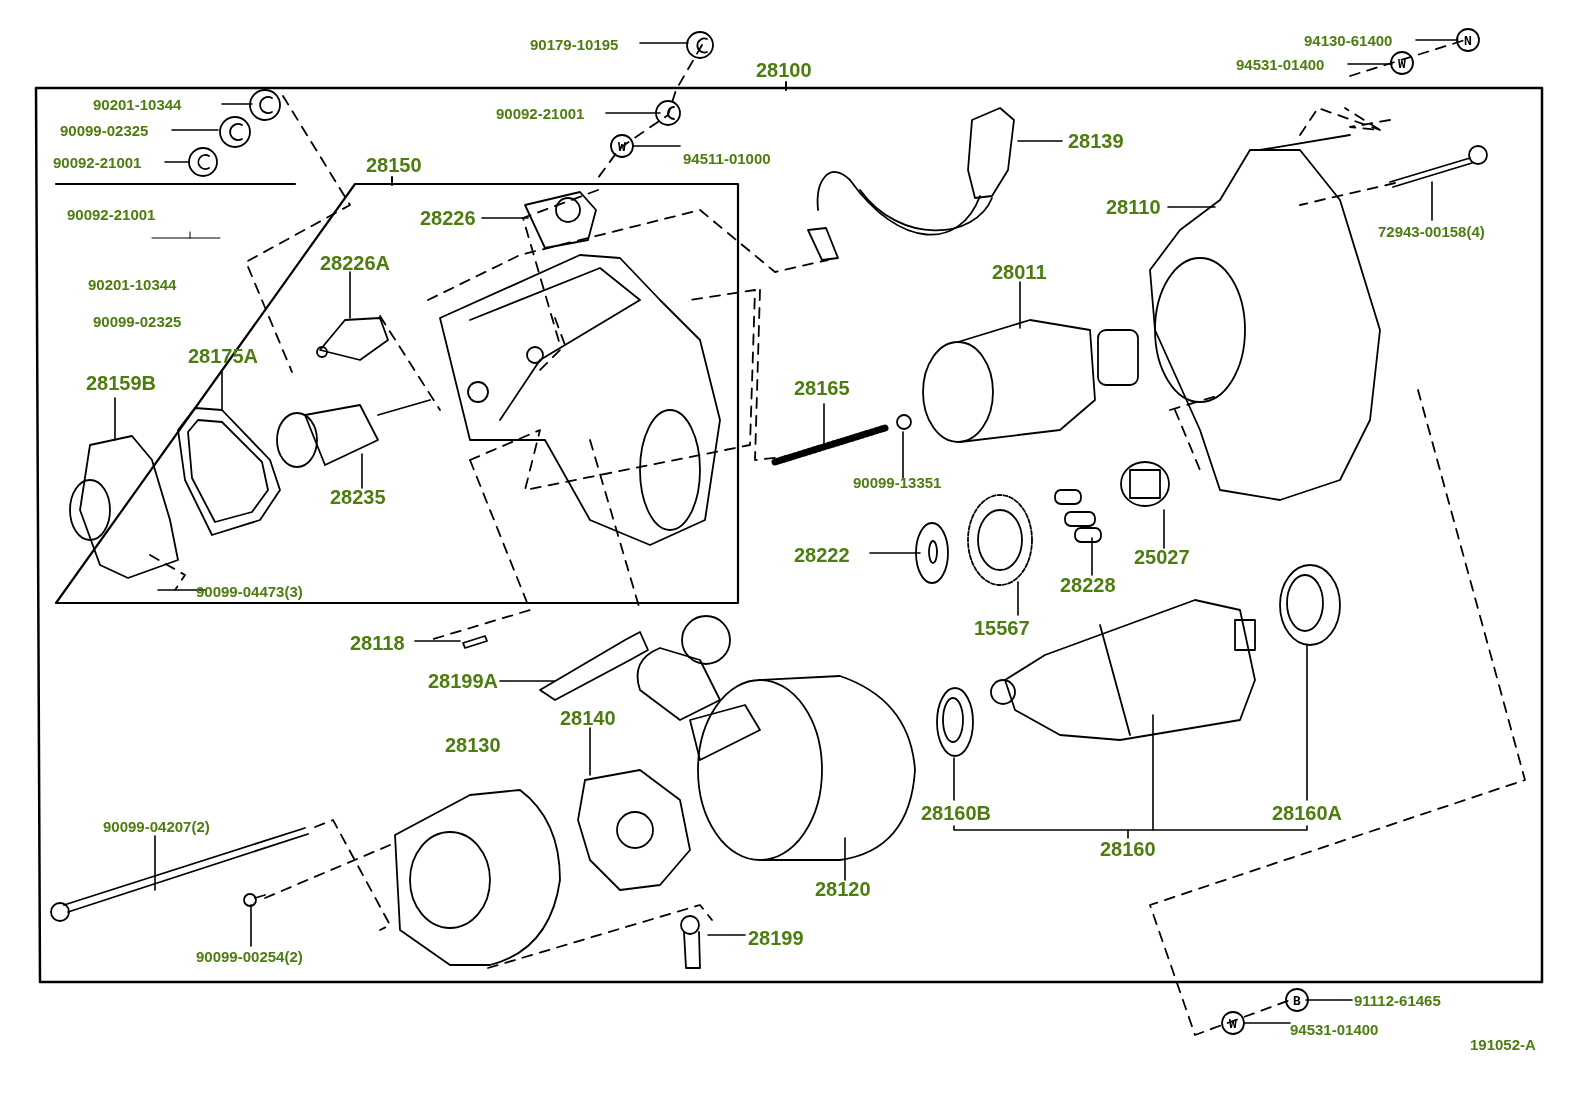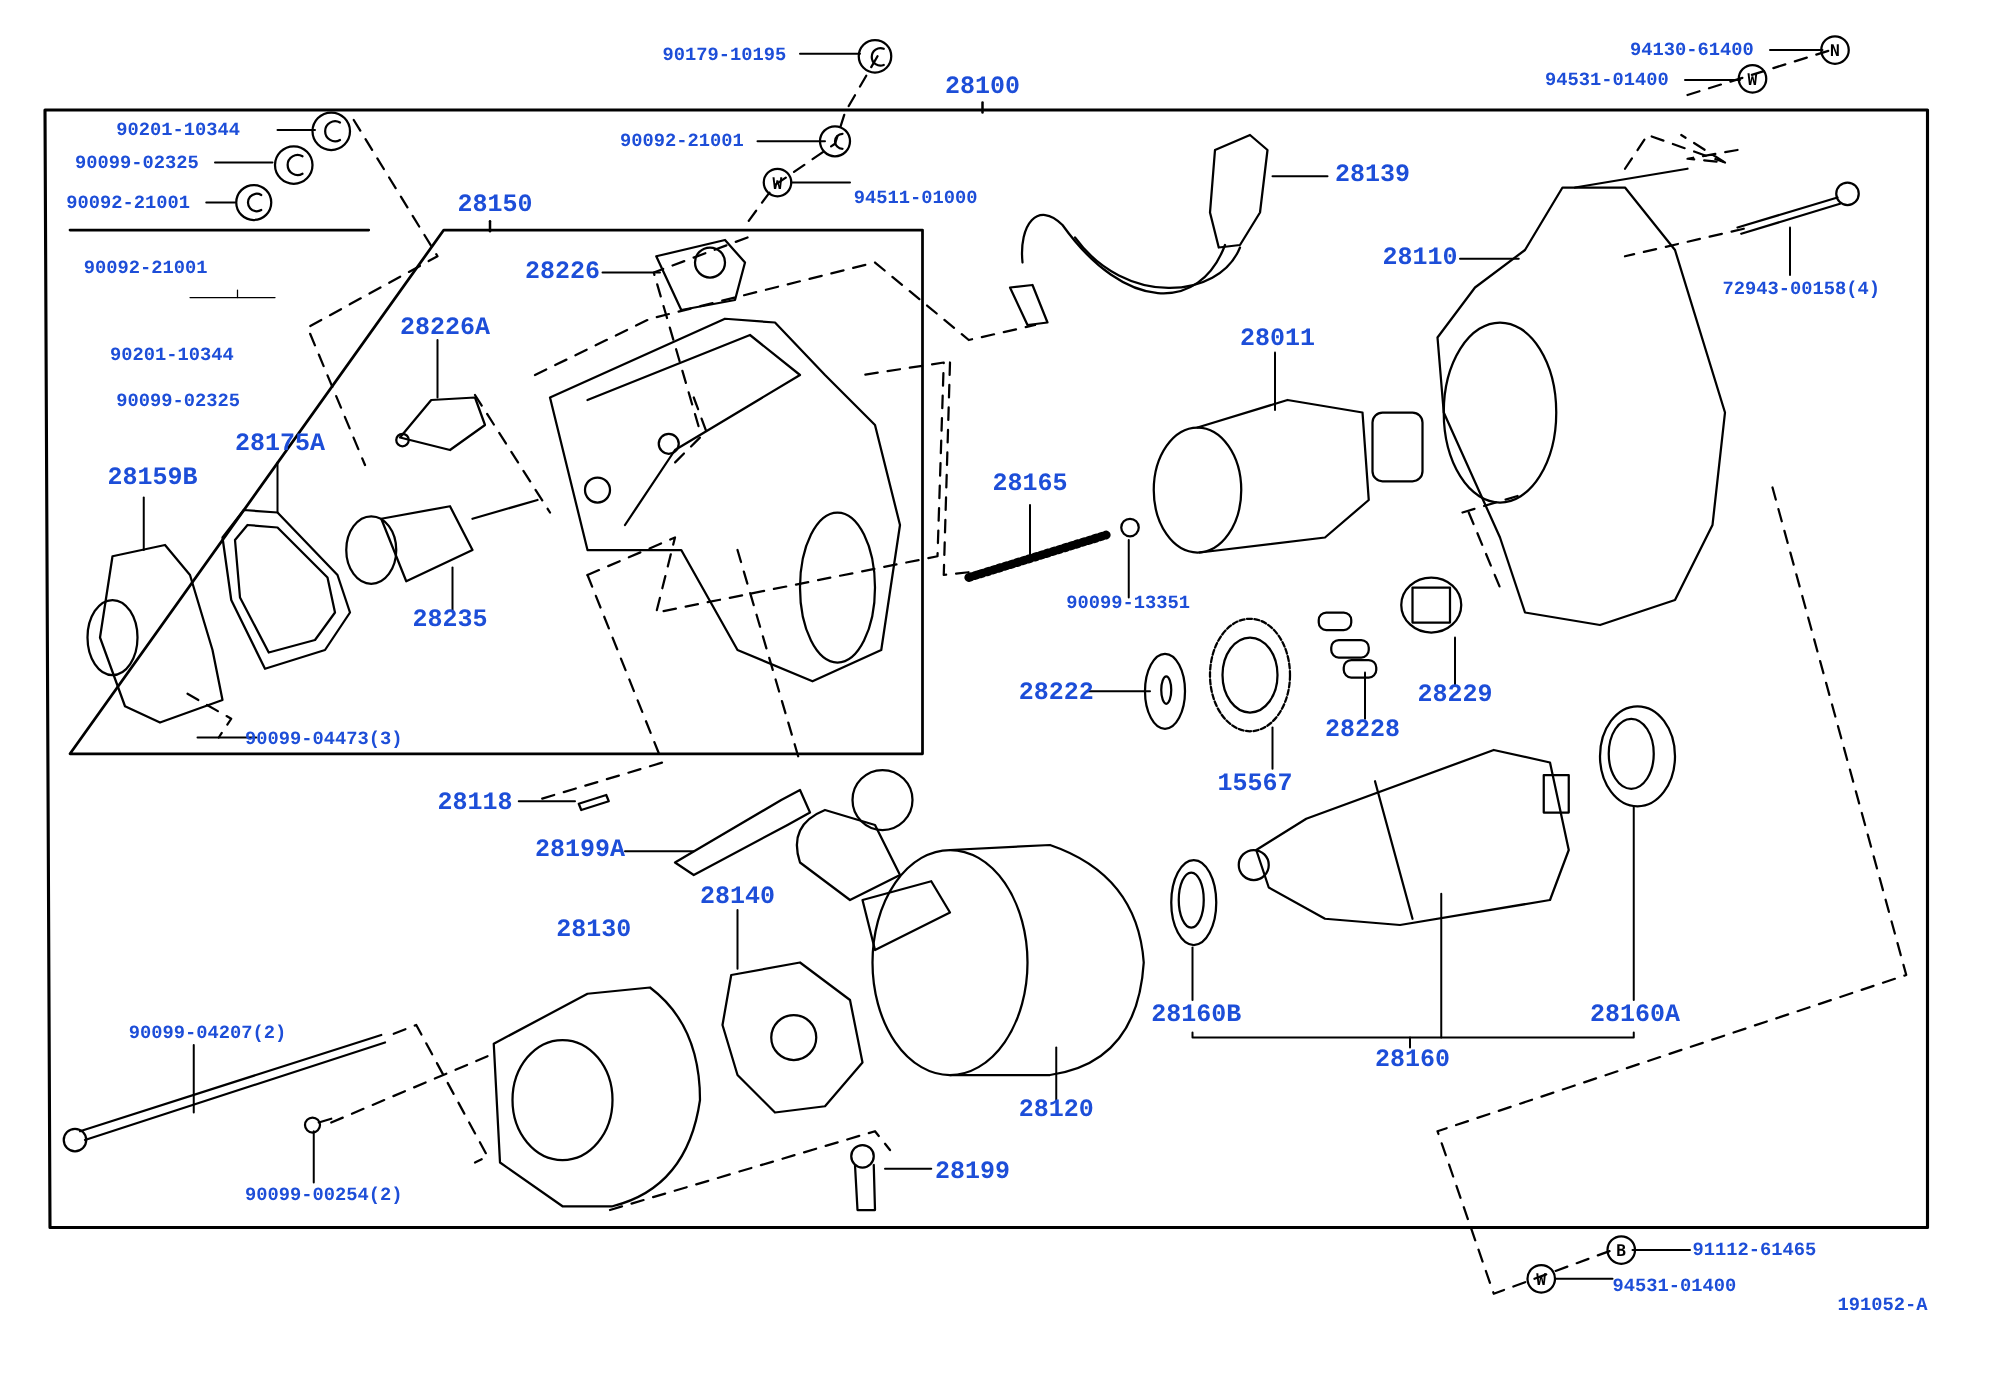--- a/index.html
+++ b/index.html
@@ -1,20 +1,20 @@
 <!DOCTYPE html>
 <html><head>
 <meta charset="utf-8">
 <style>
   html, body { margin: 0; padding: 0; background: #ffffff; }
   body { width: 1592px; height: 1099px; position: relative; overflow: hidden;
          font-family: "DejaVu Sans Mono", "Liberation Mono", monospace; color: #000; }
   #diagram { position: absolute; left: 0; top: 0; width: 1592px; height: 1099px; }
-  .lbl { position: absolute; font-family: Liberation Mono, monospace;
-         font-weight: bold; font-size: 16px; line-height: 18px; white-space: nowrap; color: #1d4ed8; }
+  .lbl { position: absolute; font-family: Liberation Sans, sans-serif;
+         font-weight: bold; font-size: 16px; line-height: 18px; white-space: nowrap; color: #4d7c0f; }
   .lbl.sm { font-size: 15px; }
   .lbl.big { font-size: 20px; line-height: 22px; }
   svg text { font-family: "DejaVu Sans Mono", "Liberation Mono", monospace; font-weight: bold; }
 </style>
 </head>
 <body>
 
 <svg id="diagram" viewBox="0 0 1592 1099" xmlns="http://www.w3.org/2000/svg" fill="none" stroke="#000" stroke-width="2" stroke-linejoin="round" stroke-linecap="round">
 
   <g>
@@ -304,22 +304,22 @@
 <div class="lbl sm" style="left:67px;top:206px">90092-21001</div>
 <div class="lbl big" style="left:320px;top:252px">28226A</div>
 <div class="lbl big" style="left:992px;top:261px">28011</div>
 <div class="lbl sm" style="left:88px;top:276px">90201-10344</div>
 <div class="lbl sm" style="left:93px;top:313px">90099-02325</div>
 <div class="lbl big" style="left:188px;top:345px">28175A</div>
 <div class="lbl big" style="left:86px;top:372px">28159B</div>
 <div class="lbl big" style="left:794px;top:377px">28165</div>
 <div class="lbl big" style="left:330px;top:486px">28235</div>
 <div class="lbl sm" style="left:853px;top:474px">90099-13351</div>
-<div class="lbl big" style="left:815px;top:544px">28222</div>
-<div class="lbl big" style="left:1134px;top:546px">28229</div>
+<div class="lbl big" style="left:794px;top:544px">28222</div>
+<div class="lbl big" style="left:1134px;top:546px">25027</div>
 <div class="lbl big" style="left:1060px;top:574px">28228</div>
 <div class="lbl sm" style="left:196px;top:583px">90099-04473(3)</div>
 <div class="lbl big" style="left:974px;top:617px">15567</div>
 <div class="lbl big" style="left:350px;top:632px">28118</div>
 <div class="lbl big" style="left:428px;top:670px">28199A</div>
 <div class="lbl big" style="left:560px;top:707px">28140</div>
 <div class="lbl big" style="left:445px;top:734px">28130</div>
 <div class="lbl big" style="left:921px;top:802px">28160B</div>
 <div class="lbl big" style="left:1272px;top:802px">28160A</div>
 <div class="lbl big" style="left:1100px;top:838px">28160</div>

